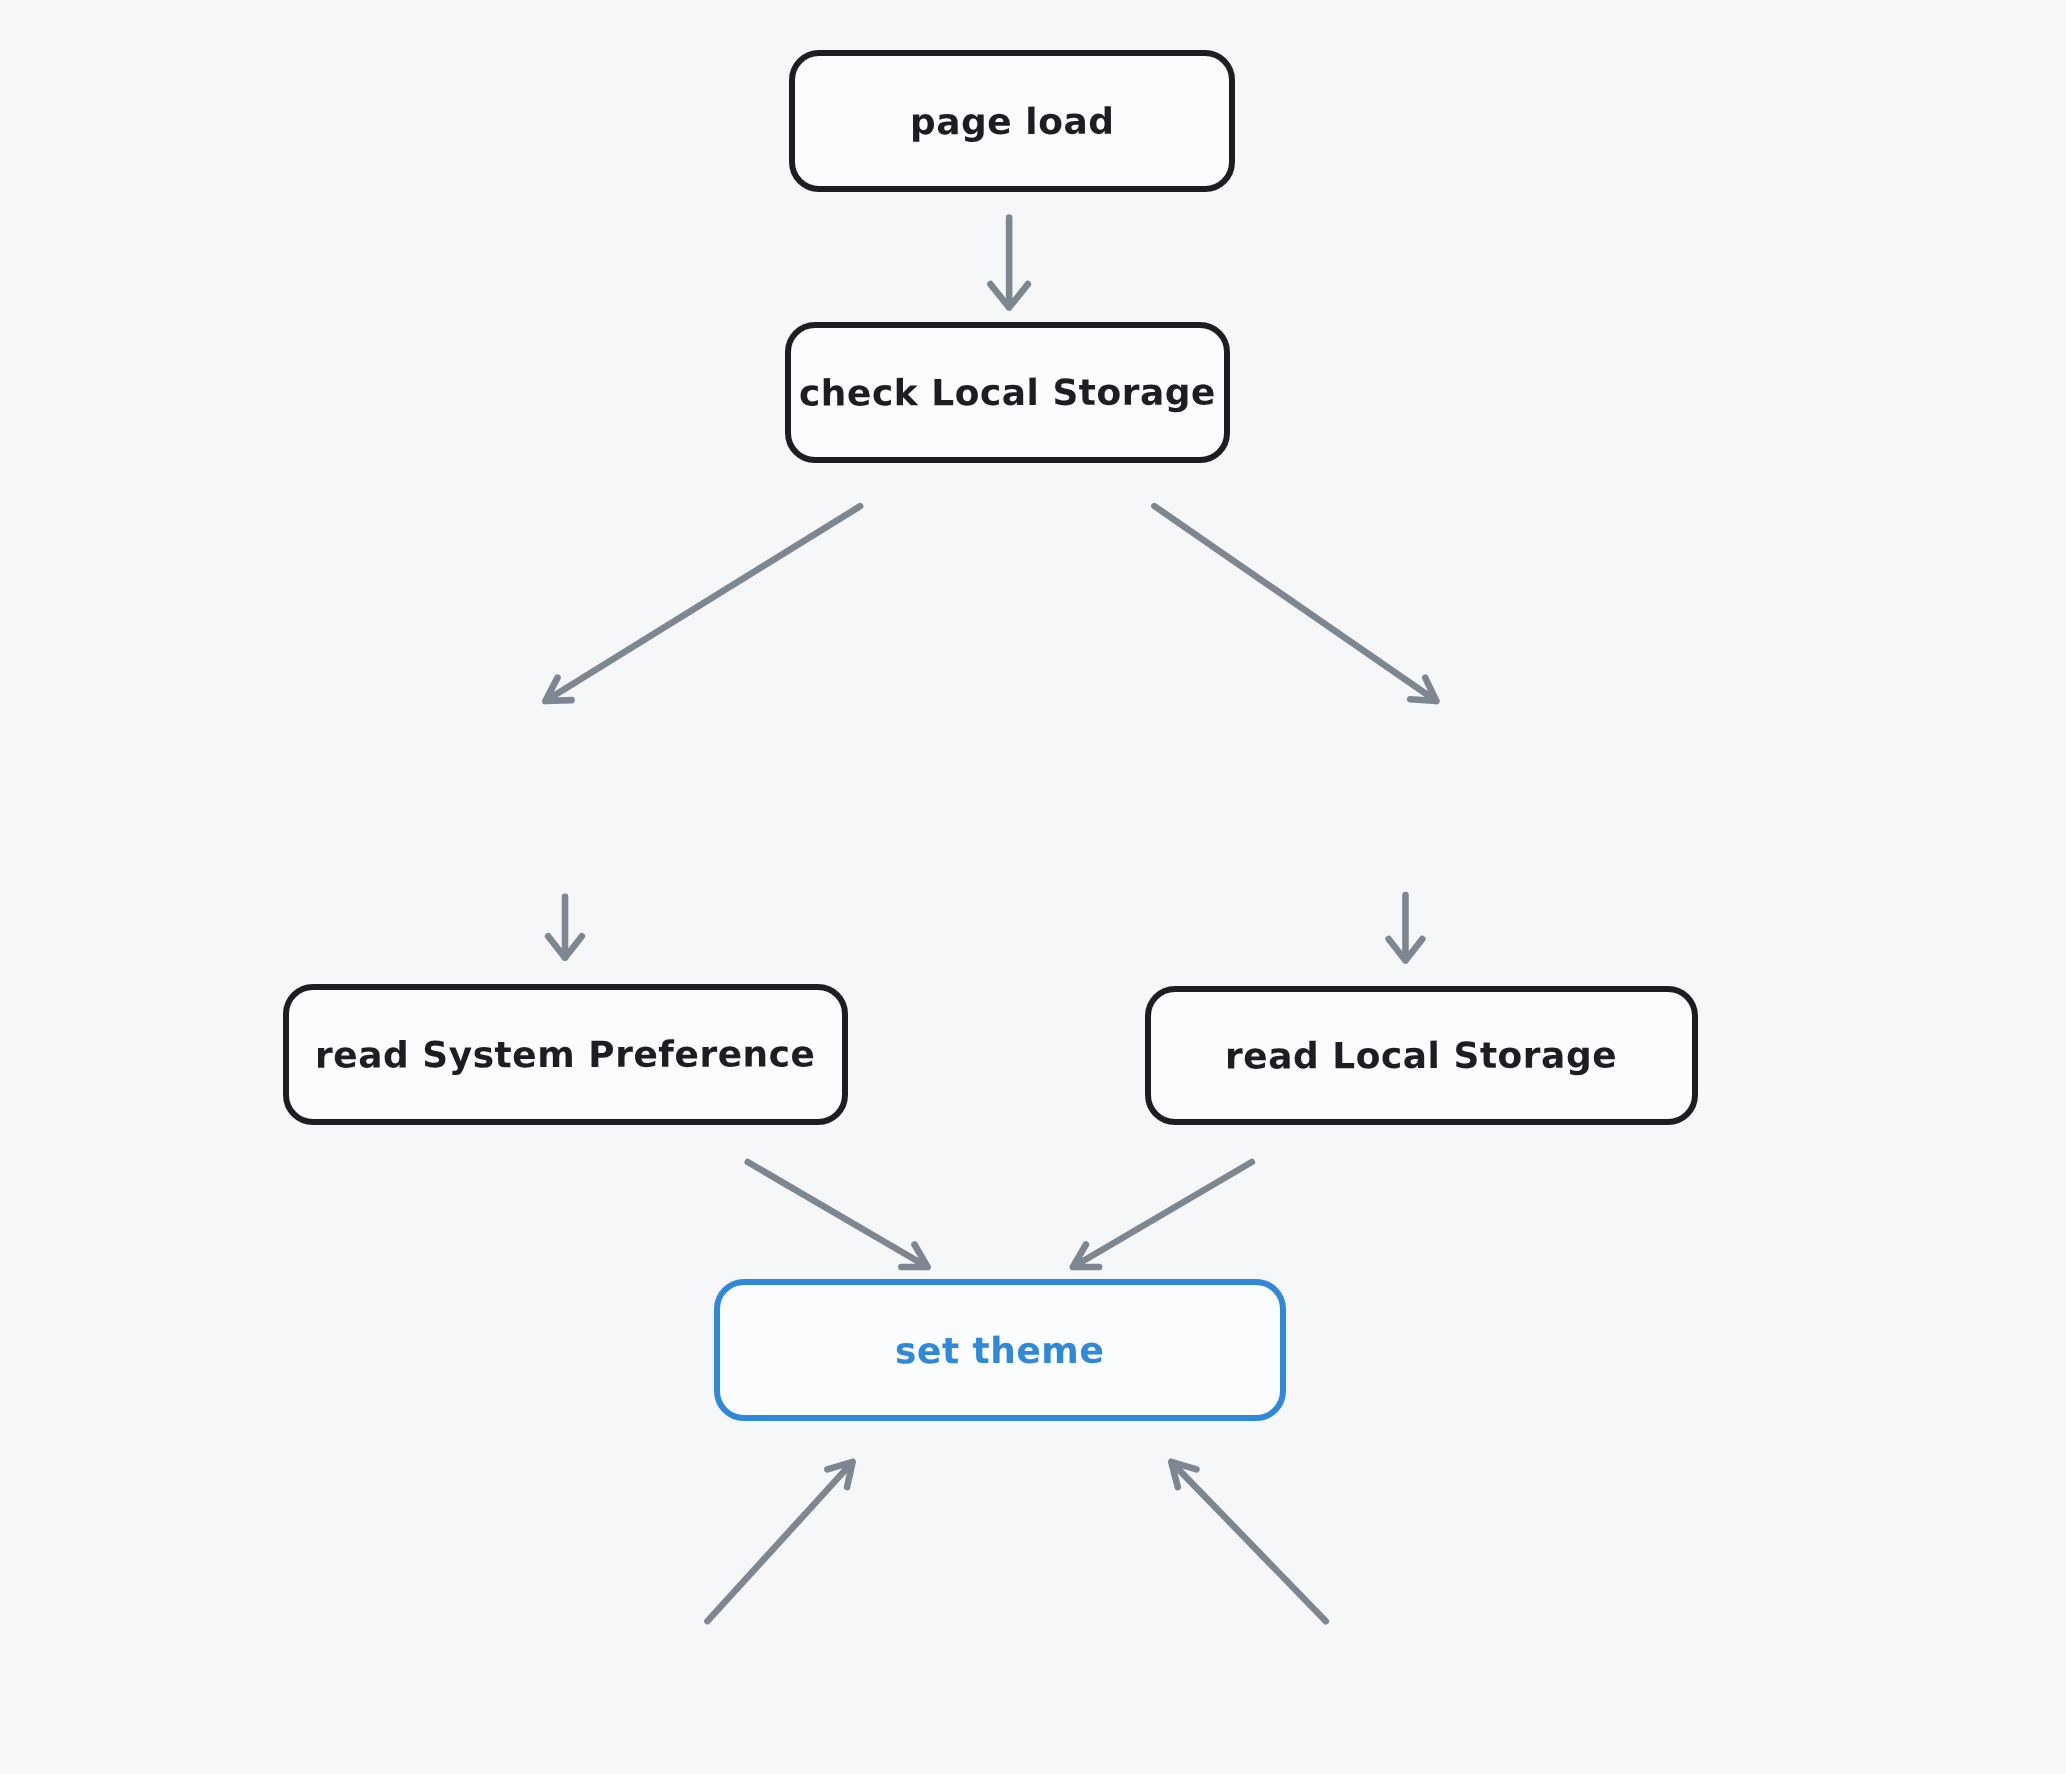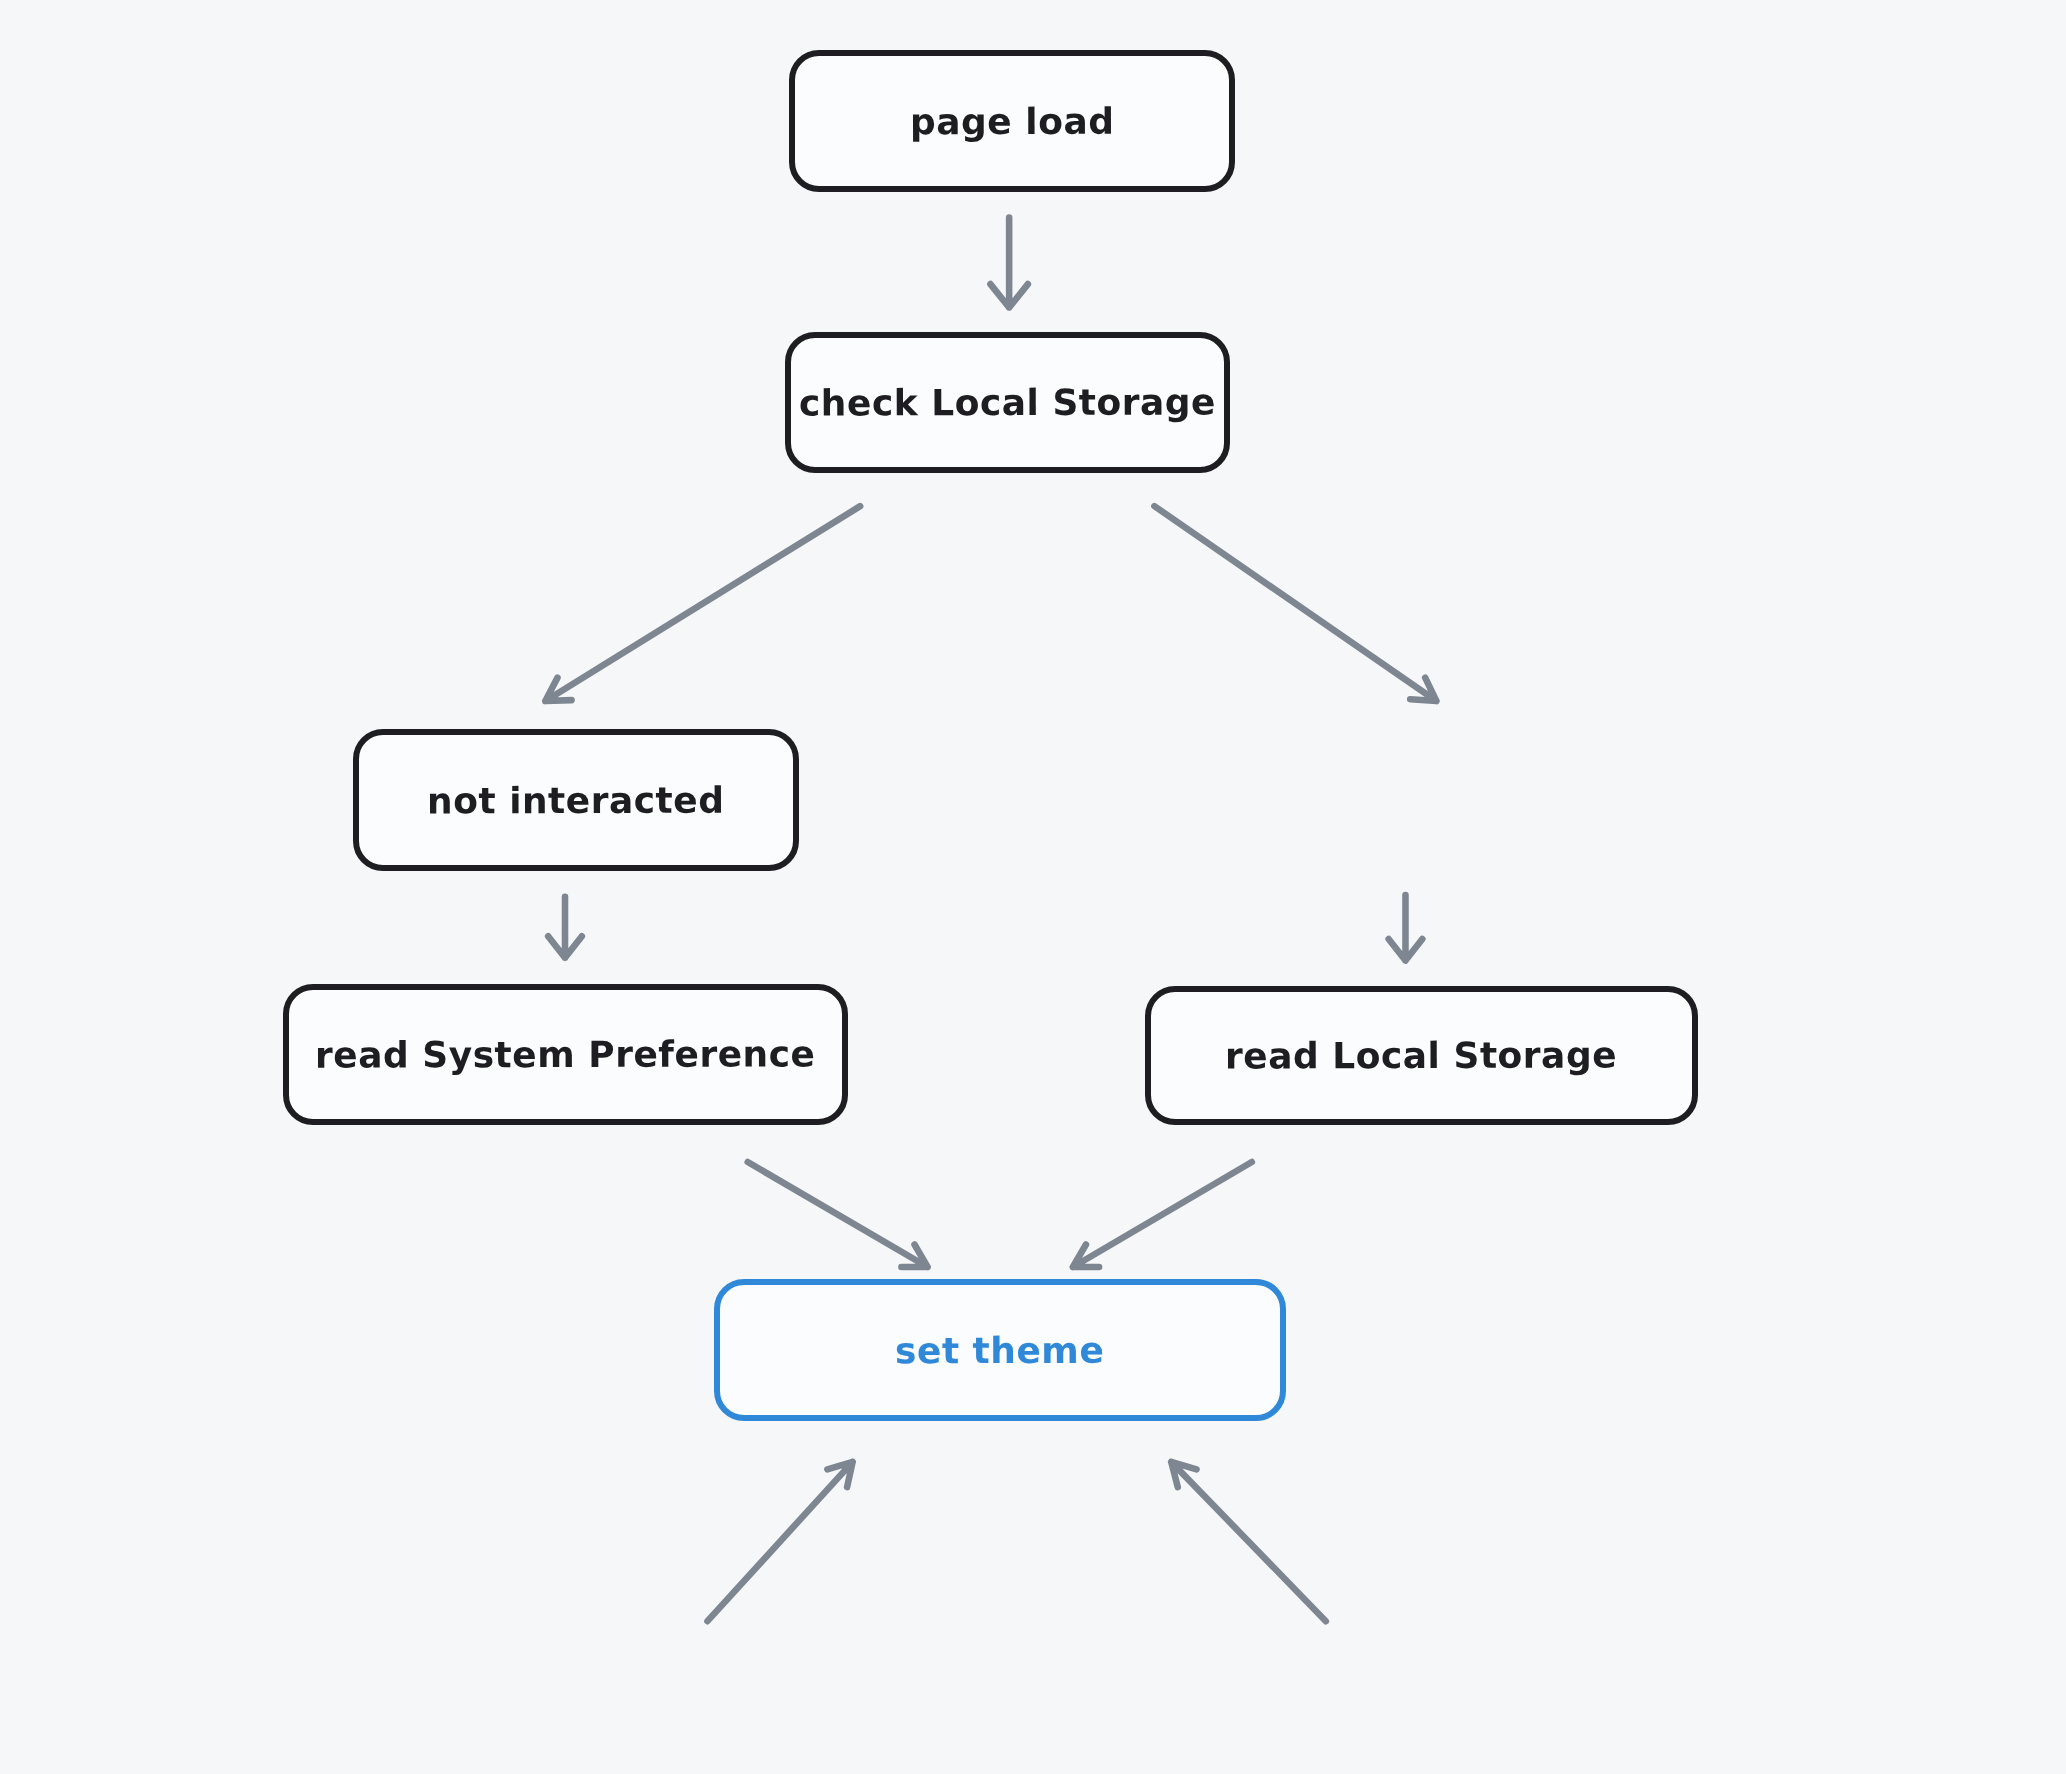--- a/index.html
+++ b/index.html
@@ -61,27 +61,24 @@
     <path d="M798 1240 L990 1352 M962 1352 L990 1352 L976 1328"></path>
     <path d="M1336 1240 L1145 1352 M1173 1352 L1145 1352 L1159 1328"></path>
     <path d="M755 1730 L910 1560 M883 1568 L910 1560 L904 1587"></path>
     <path d="M1415 1730 L1250 1560 M1277 1568 L1250 1560 L1257 1587"></path>
   </svg>
 
   <div class="node" style="left:789px;top:50px;width:446px;height:142px">
     <span class="node-label">page load</span>
   </div>
 
-  <div class="node" style="left:785px;top:332px;width:445px;height:141px">
+  <div class="node" style="left:785px;top:322px;width:445px;height:141px">
     <span class="node-label">check Local Storage</span>
   </div>
 
-  <div class="node" style="left:353px;top:729px;width:446px;height:142px">
-    <span class="node-label">not interacted</span>
-  </div>
 
 
   <div class="node" style="left:1145px;top:986px;width:553px;height:139px">
     <span class="node-label">read Local Storage</span>
   </div>
 
   <div class="node" style="left:283px;top:984px;width:565px;height:141px">
     <span class="node-label">read System Preference</span>
   </div>
 

